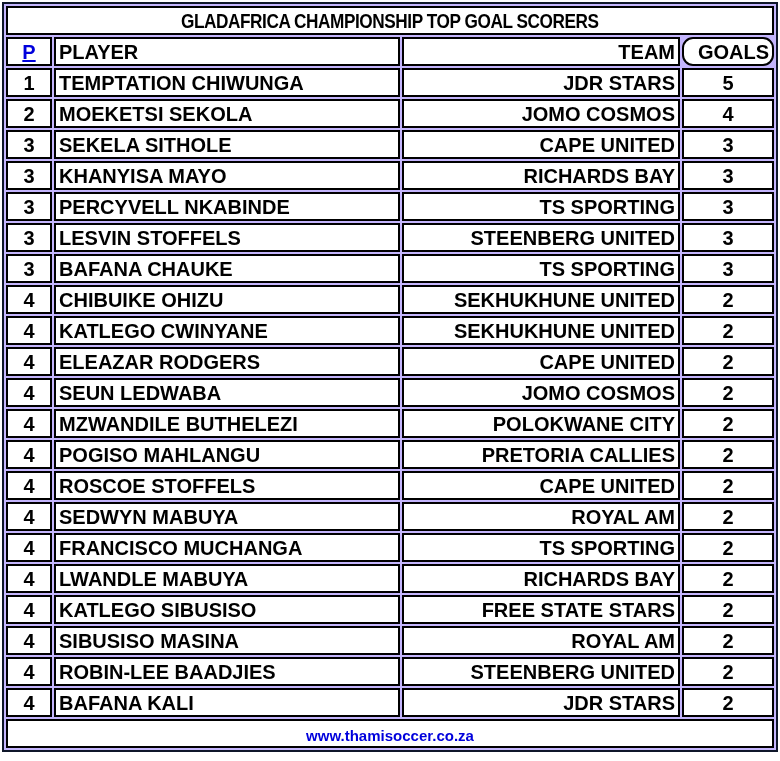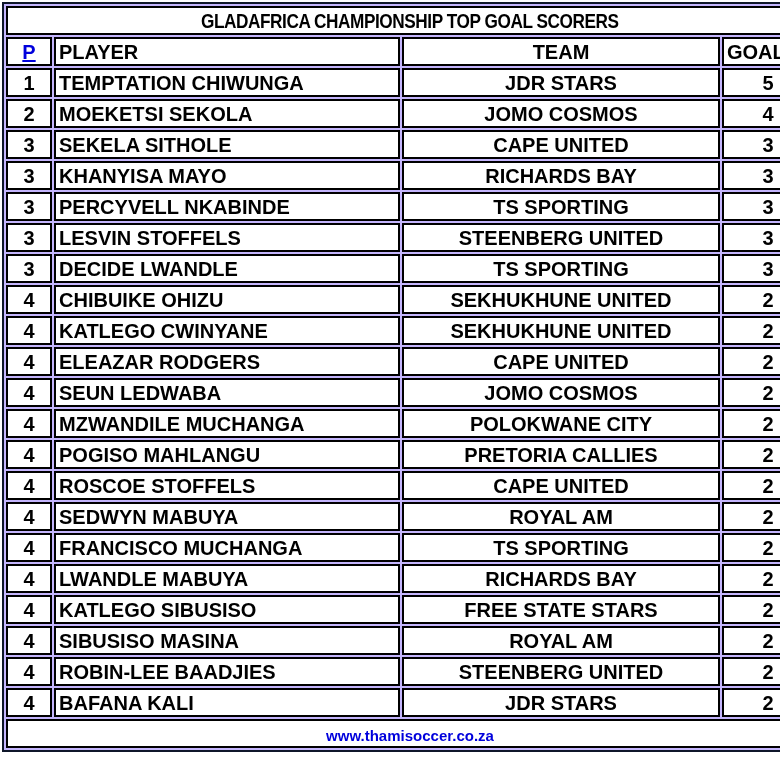--- a/index.html
+++ b/index.html
@@ -46,23 +46,23 @@
     font-size: 20px;
   }
   .condensed {
     display: inline-block;
     transform: scaleX(0.86);
     transform-origin: center;
     letter-spacing: -0.5px;
   }
   .c-pos   { width: 46px;  text-align: center; }
   .c-player{ width: 346px; text-align: left; margin-left: 44px;  }
-  .c-team  { width: 318px; text-align: center;  }
+  .c-team  { width: 278px; text-align: right;  }
   .c-goals { width: 92px;  }
-  th.c-goals { text-align: left; padding-left: 2px; }
+  th.c-goals { text-align: right; padding-left: 2px; border-radius: 11px; }
   td.c-goals { text-align: center; }
   .link-blue {
     color: #0000DC;
     cursor: pointer;
   }
   .underlined {
     text-decoration: underline;
   }
   td.footer-cell {
     text-align: center;
@@ -126,21 +126,21 @@
     <td class="c-goals">3</td>
   </tr>
         <tr>
     <td class="c-pos">3</td>
     <td class="c-player">LESVIN STOFFELS</td>
     <td class="c-team">STEENBERG UNITED</td>
     <td class="c-goals">3</td>
   </tr>
         <tr>
     <td class="c-pos">3</td>
-    <td class="c-player">DECIDE LWANDLE</td>
+    <td class="c-player">BAFANA CHAUKE</td>
     <td class="c-team">TS SPORTING</td>
     <td class="c-goals">3</td>
   </tr>
         <tr>
     <td class="c-pos">4</td>
     <td class="c-player">CHIBUIKE OHIZU</td>
     <td class="c-team">SEKHUKHUNE UNITED</td>
     <td class="c-goals">2</td>
   </tr>
         <tr>
@@ -156,21 +156,21 @@
     <td class="c-goals">2</td>
   </tr>
         <tr>
     <td class="c-pos">4</td>
     <td class="c-player">SEUN LEDWABA</td>
     <td class="c-team">JOMO COSMOS</td>
     <td class="c-goals">2</td>
   </tr>
         <tr>
     <td class="c-pos">4</td>
-    <td class="c-player">MZWANDILE MUCHANGA</td>
+    <td class="c-player">MZWANDILE BUTHELEZI</td>
     <td class="c-team">POLOKWANE CITY</td>
     <td class="c-goals">2</td>
   </tr>
         <tr>
     <td class="c-pos">4</td>
     <td class="c-player">POGISO MAHLANGU</td>
     <td class="c-team">PRETORIA CALLIES</td>
     <td class="c-goals">2</td>
   </tr>
         <tr>

